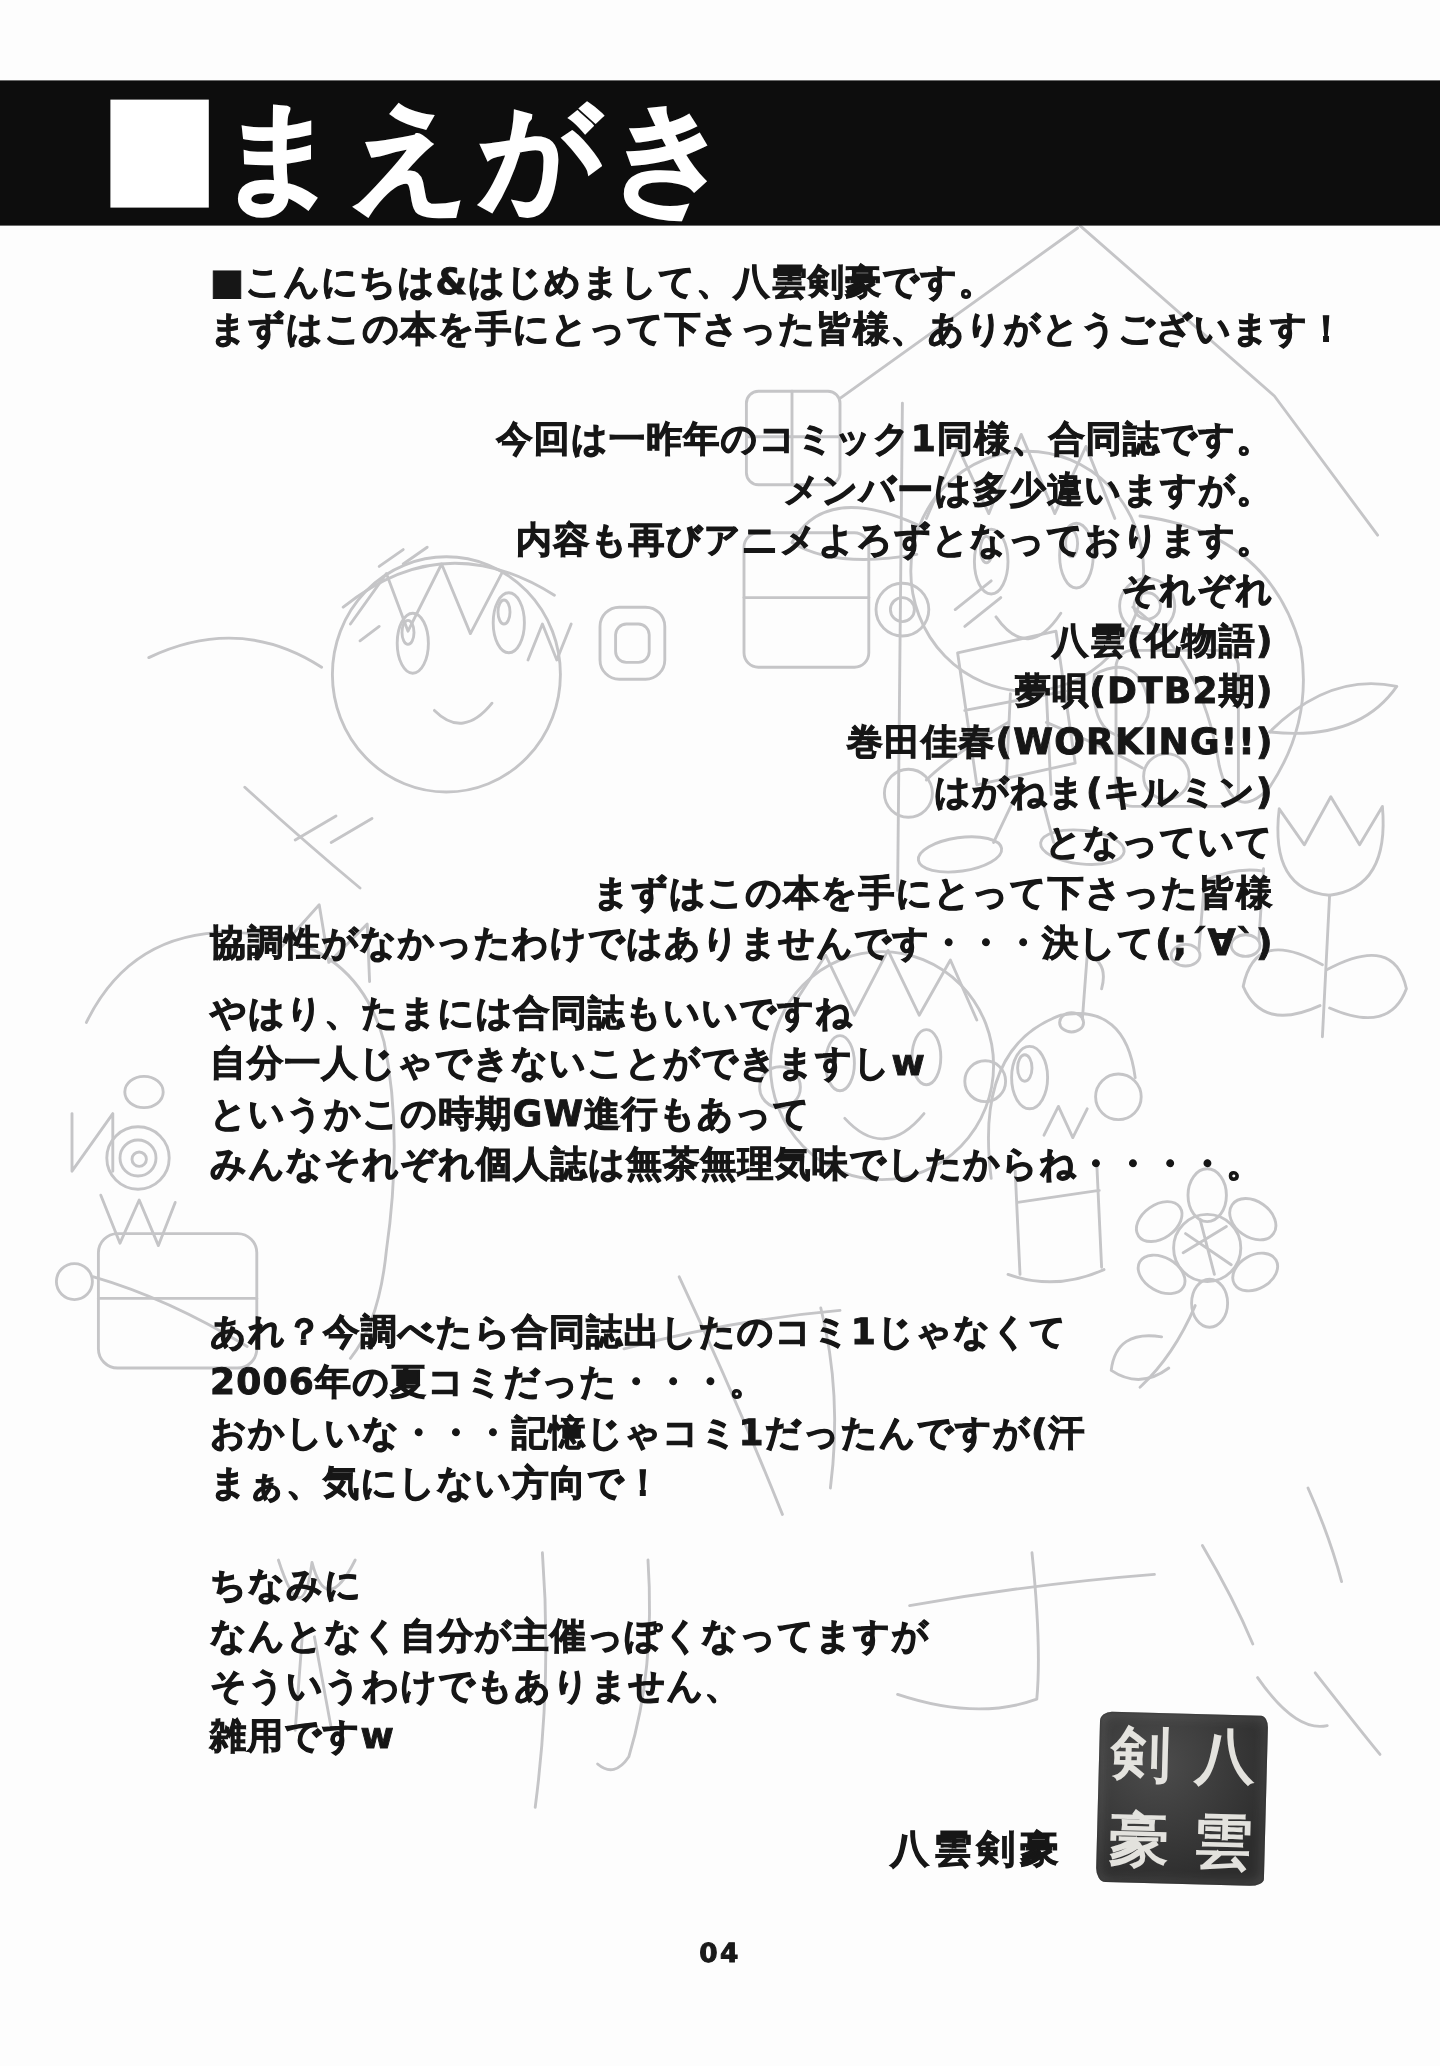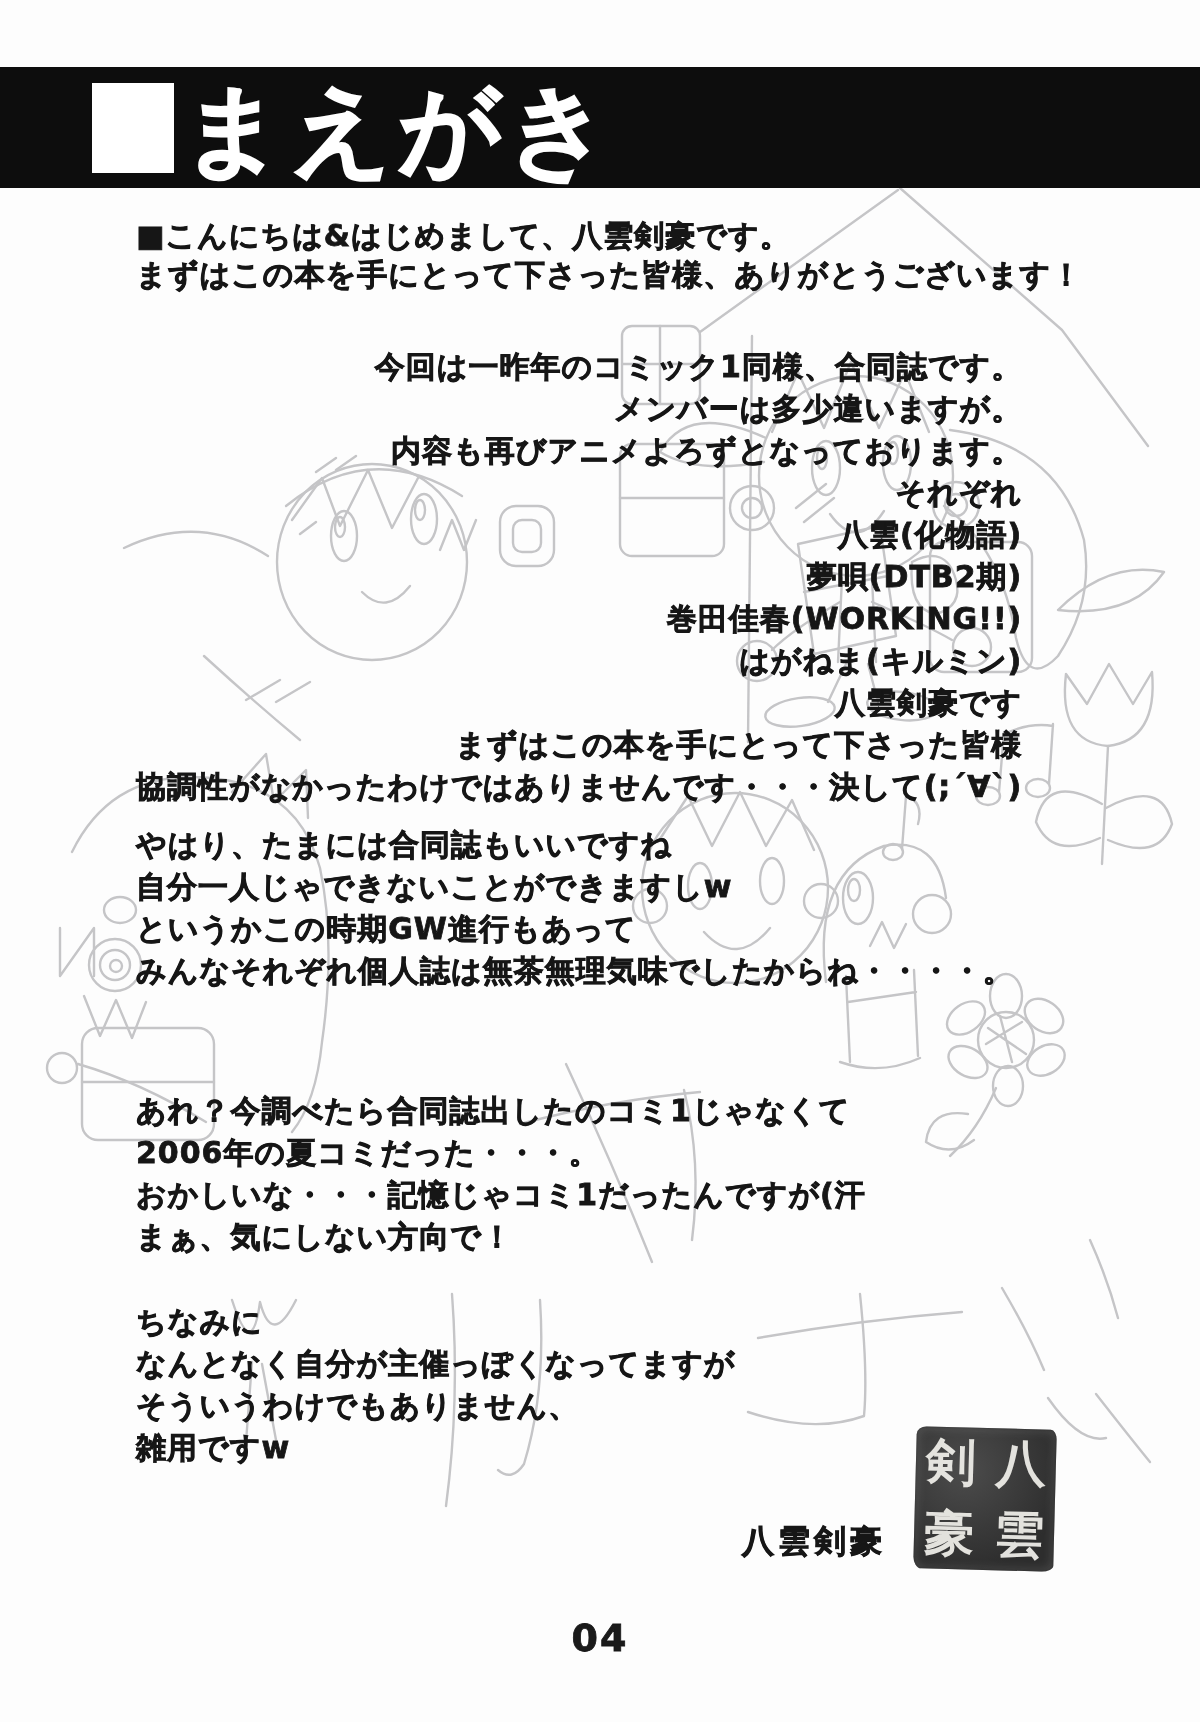--- a/index.html
+++ b/index.html
@@ -22,21 +22,21 @@
     position:absolute;left:182px;top:0;height:94px;line-height:125px;
     color:#ffffff;font-size:100px;font-weight:bold;letter-spacing:6px;
     -webkit-text-stroke:2px #ffffff;white-space:nowrap;
   }
   
   .para{
     position:absolute;left:136px;z-index:3;
     font-size:30px;font-weight:900;letter-spacing:1px;color:#161616;
     -webkit-text-stroke:0.8px #161616;
   }
-  .para .line{white-space:nowrap;}
+  .para .line{white-space:nowrap;margin-left:39px;}
   .p1{top:216px;} .p1 .line{line-height:39px;}
   .p2{top:346px;text-align:right;} .p3{top:824px;} .p4{top:1090px;} .p5{top:1301px;}
   .p2 .line,.p3 .line,.p4 .line,.p5 .line{line-height:42px;}
   
   .signature{
     position:absolute;left:742px;top:1520px;z-index:3;
     font-size:32px;font-weight:900;letter-spacing:4px;
     -webkit-text-stroke:0.8px #161616;white-space:nowrap;
   }
   .stamp{
@@ -50,21 +50,21 @@
   .stamp span{
     display:flex;align-items:center;justify-content:center;
     color:#f2f1ec;font-size:50px;font-weight:bold;opacity:0.92;
   }
   .stamp span:nth-child(1){grid-column:2;grid-row:1;}
   .stamp span:nth-child(2){grid-column:2;grid-row:2;}
   .stamp span:nth-child(3){grid-column:1;grid-row:1;}
   .stamp span:nth-child(4){grid-column:1;grid-row:2;}
   .page-number{
     position:absolute;left:0;top:1616px;width:100%;text-align:center;z-index:3;
-    font-size:38px;font-weight:900;letter-spacing:2px;
+    font-size:22px;font-weight:900;letter-spacing:2px;
     -webkit-text-stroke:0.8px #161616;
   }
 </style>
 </head>
 <body>
 
 <svg class="sketch-layer" viewBox="0 0 1200 1722" xmlns="http://www.w3.org/2000/svg" fill="none" stroke="#bfbfc2" stroke-width="2.4" stroke-linecap="round" stroke-linejoin="round" opacity="0.9">
 
   <g>
     <path d="M 898 190 L 700 332"></path>
@@ -218,21 +218,21 @@
 
 <div class="para p2">
   <div class="line">今回は一昨年のコミック1同様、合同誌です。</div>
   <div class="line">メンバーは多少違いますが。</div>
   <div class="line">内容も再びアニメよろずとなっております。</div>
   <div class="line">それぞれ</div>
   <div class="line">八雲(化物語)</div>
   <div class="line">夢唄(DTB2期)</div>
   <div class="line">巻田佳春(WORKING!!)</div>
   <div class="line">はがねま(キルミン)</div>
-  <div class="line">八雲剣豪です</div>
+  <div class="line">となっていて</div>
   <div class="line">まずはこの本を手にとって下さった皆様</div>
   <div class="line">協調性がなかったわけではありませんです・・・決して(;´∀`)</div>
 </div>
 
 <div class="para p3">
   <div class="line">やはり、たまには合同誌もいいですね</div>
   <div class="line">自分一人じゃできないことができますしw</div>
   <div class="line">というかこの時期GW進行もあって</div>
   <div class="line">みんなそれぞれ個人誌は無茶無理気味でしたからね・・・・。</div>
 </div>

